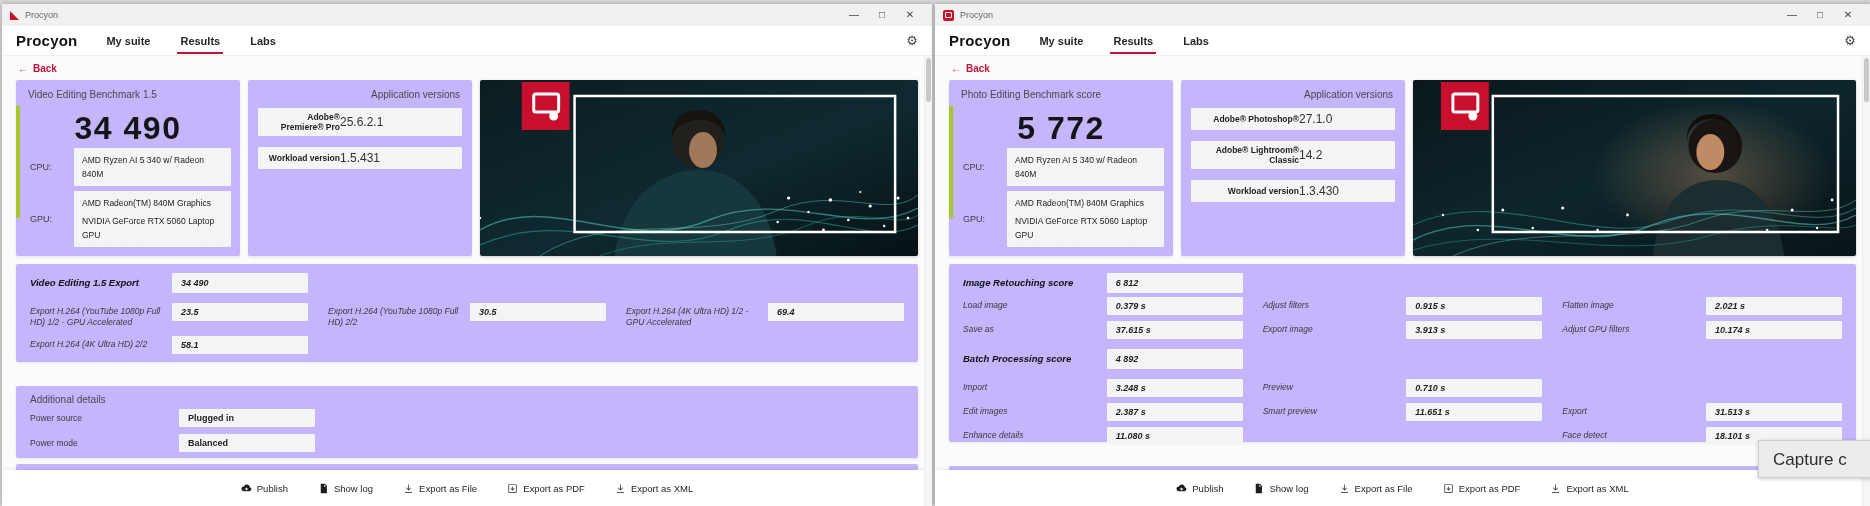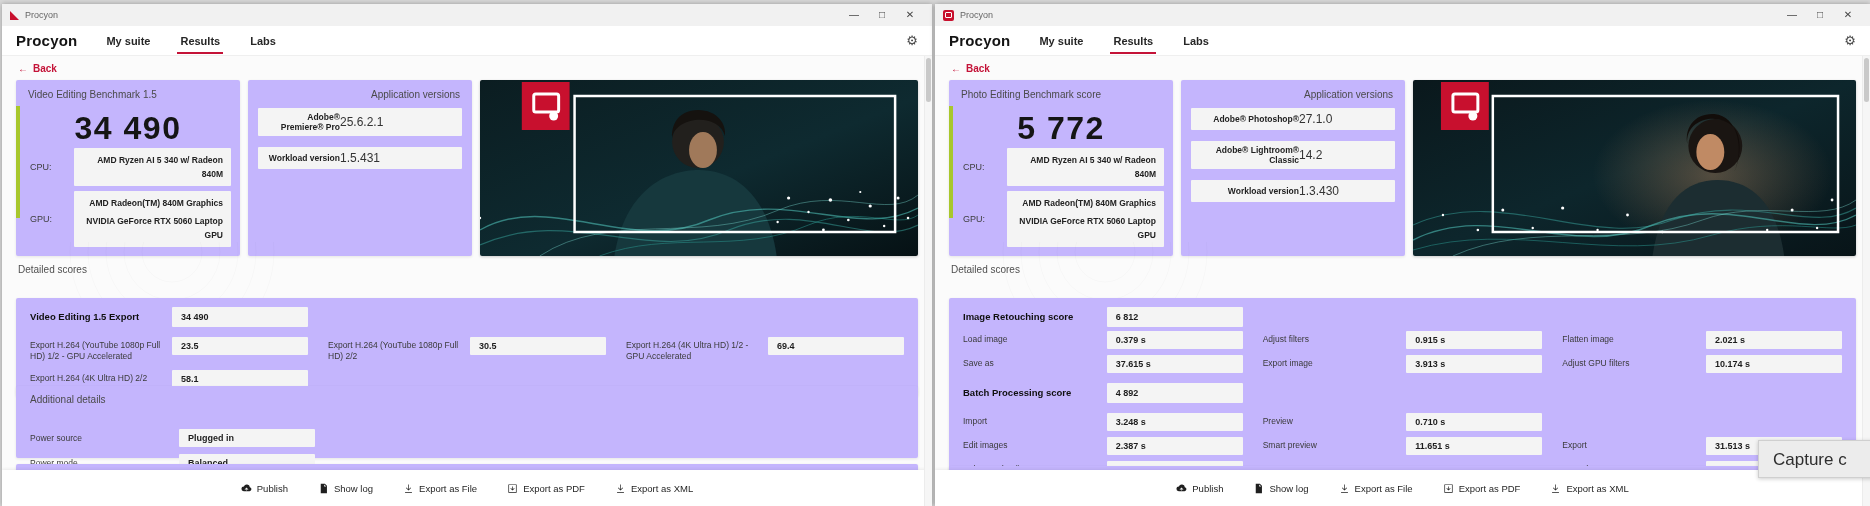--- a/index.html
+++ b/index.html
@@ -33,53 +33,53 @@
   .card { position:absolute; background:#c4b5fd; border-radius:2px; box-shadow:0 1px 3px rgba(0,0,0,.09); }
 
   
   .score-card { left:14px; top:24px; width:224px; height:176px; }
   .sc-title { padding:9px 12px 0; font-size:10px; color:#4a4a4a; }
   .green-bar { position:absolute; left:0; top:26px; width:4px; height:112px; background:#a8c72c; }
   .score-big { margin-top:10px; text-align:center; font-size:32px; font-weight:bold; color:#151515; letter-spacing:1.5px; }
   .hw-rows { position:absolute; left:14px; right:9px; bottom:9px; }
   .hw-row { display:flex; align-items:center; margin-top:5px; }
   .hw-label { width:44px; font-size:9px; color:#3d3d3d; }
-  .hw-chip { flex:1; background:#f4f4f4; padding:5px 8px; font-size:8.5px; font-weight:bold; color:#222; line-height:14px; border-radius:1px;text-align:right; }
+  .hw-chip { flex:1; background:#f4f4f4; padding:5px 8px; font-size:8.5px; font-weight:normal; color:#222; line-height:14px; border-radius:1px; }
 
   
   .ver-card { left:246px; top:24px; width:224px; height:176px;text-align:right; }
   .vc-title { padding:9px 12px 8px; font-size:10px; color:#4a4a4a; }
   .ver-row { margin:0 10px 11px; background:#f4f4f4; min-height:22px; display:flex; align-items:center; padding:4px 8px; border-radius:1px; }
   .ver-label { font-size:8.5px; font-weight:bold; color:#222; }
   #win-left  .ver-label { width:74px; }
   #win-right .ver-label { width:100px; }
   .ver-value { font-size:12px; color:#333; }
 
   
   .hero { position:absolute; left:478px; top:24px; right:14px; height:176px; border-radius:2px; overflow:hidden; box-shadow:0 1px 3px rgba(0,0,0,.2); }
   .hero svg { display:block; width:100%; height:100%; }
 
   
   .sect-label { position:absolute; left:16px; top:208px; font-size:10px; color:#4f4f4f; }
   .watermark { position:absolute; left:55px; top:186px; width:230px; height:120px; opacity:.5; pointer-events:none; }
-  .detail-card { left:14px; right:14px; top:242px; padding:9px 14px; }
+  .detail-card { left:14px; right:14px; top:208px; padding:9px 14px;font-style:italic; }
   #win-left  .detail-card { height:98px; }
   #win-right .detail-card { height:178px; }
   .drow { display:grid; grid-template-columns:1fr 1fr 1fr; column-gap:20px; }
   .mb12 { margin-bottom:4px; } .mb8 { margin-bottom:8px; } .mb10 { margin-bottom:10px; } .mb6 { margin-bottom:6px; }
   .dcell { display:flex; align-items:flex-start; }
   .c3 { grid-column:3; }
   .dlabel { flex:1; font-size:8.5px; color:#3a3a3a; line-height:1.3; padding:3px 8px 0 0; }
   .dlabel.bold { font-size:9.5px; font-weight:bold; color:#101010; padding-top:4px; }
   .dchip { width:136px; flex:none; background:#f4f4f4; min-height:18px; display:flex; align-items:center; padding:2px 9px; font-size:9px; font-weight:bold; color:#1d1d1d; border-radius:1px; }
   .dchip.tall { min-height:20px; }
 
   
   .add-card { left:14px; right:14px; top:330px; height:72px; padding:8px 14px; }
-  .ac-title { font-size:10px; color:#4a4a4a; margin-bottom:24px; }
+  .ac-title { font-size:10px; color:#4a4a4a; margin-bottom:4px; }
   .ac-row { display:flex; align-items:center; margin-bottom:7px; max-width:285px; }
   .ac-label { flex:1; font-size:8.5px; color:#3a3a3a; }
 
   
   .mon-card { left:14px; right:14px; top:408px; height:50px; padding:7px 14px; display:flex; justify-content:space-between; align-items:flex-start; }
   .mon-title { font-size:10px; color:#4a4a4a; }
   .show-details { display:flex; align-items:center; gap:6px; }
   .sd-label { font-size:8.5px; color:#555; }
   .toggle { width:26px; height:13px; background:#ededed; border:1px solid #d4d4d4; border-radius:7px; position:relative; }
   .knob { position:absolute; left:1px; top:0.5px; width:10px; height:10px; background:#fcfcfc; border:1px solid #c0c0c0; border-radius:50%; }

